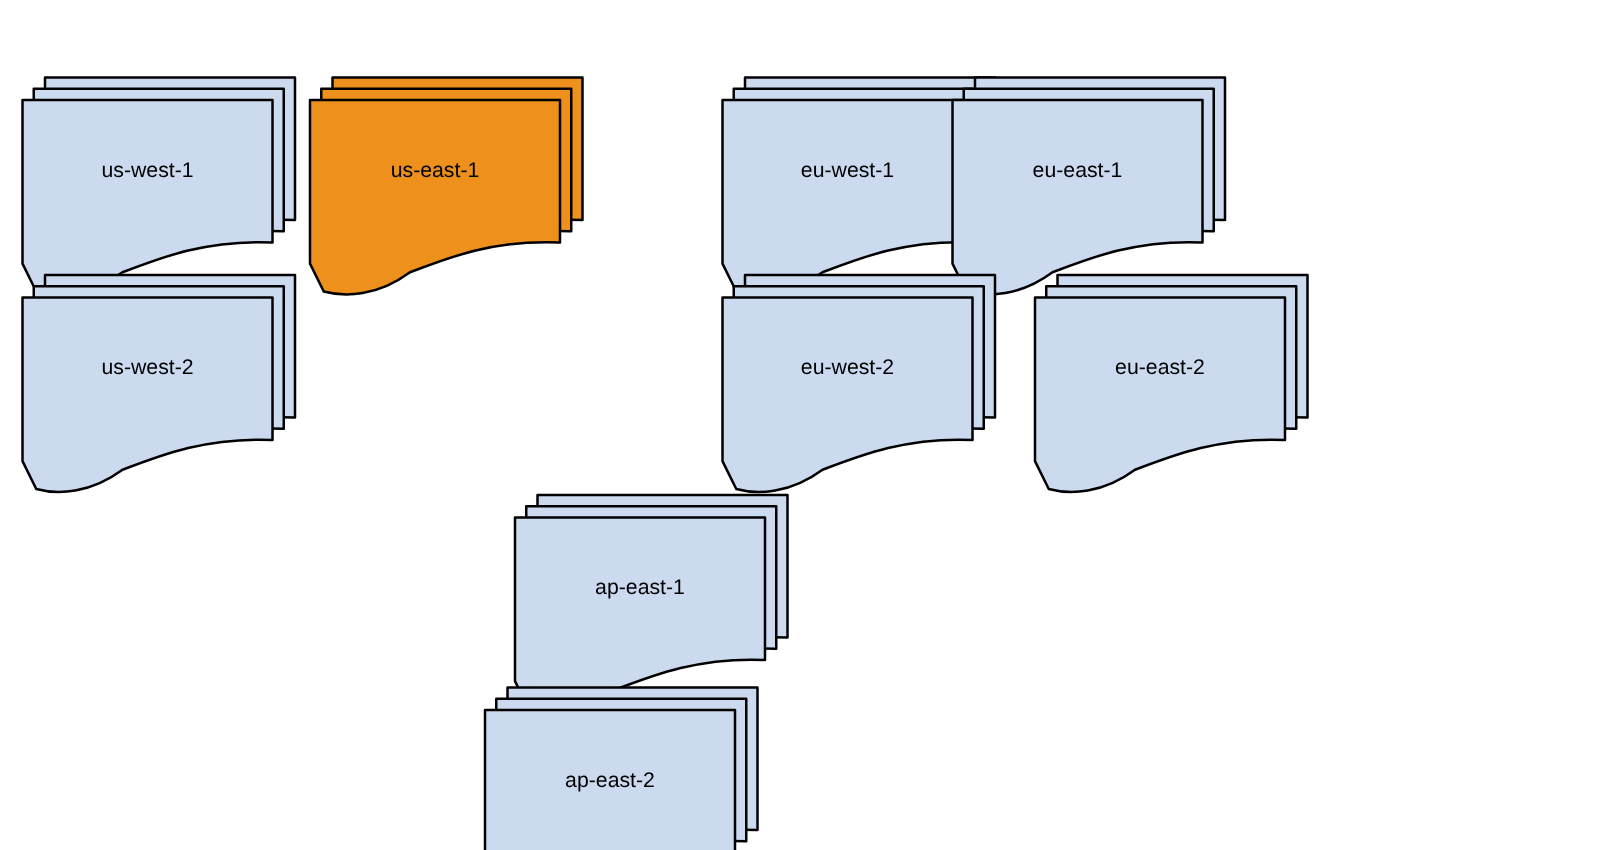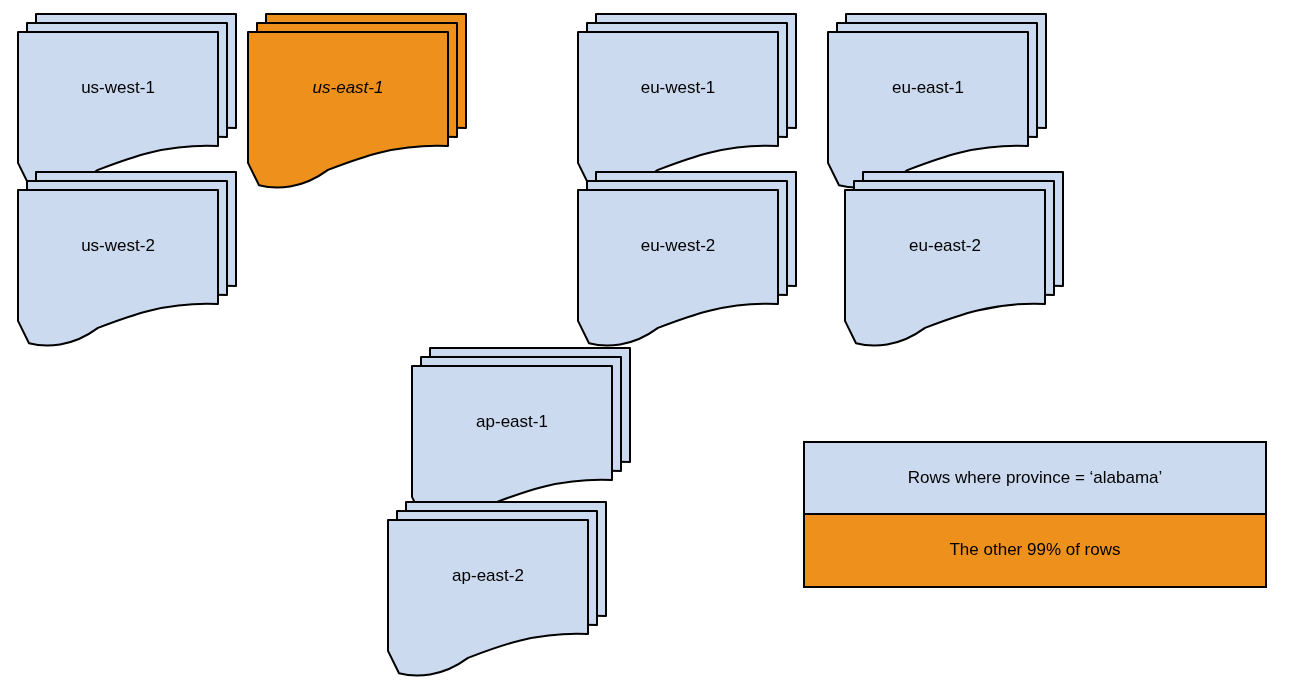--- a/index.html
+++ b/index.html
@@ -20,20 +20,21 @@
   #canvas {
     position: absolute;
     left: 0;
     top: 0;
     width: 1296px;
     height: 680px;
   }
 
   .stack {
     position: absolute;
+    margin-top: 48px;
   }
   .stack svg {
     display: block;
     overflow: visible;
   }
 
   .doc-label {
     font-family: "Liberation Sans", sans-serif;
     font-size: 17px;
     fill: #000000;
@@ -74,21 +75,21 @@
         </g>
         <g transform="translate(9,9)">
           <path d="M 0 0 L 200 0 L 200 113.96 C 148.00 111.65 112.00 125.51 80.00 137.83 C 54.00 157.08 28.00 157.85 11.00 153.23 L 0 130.90 Z" fill="#CCDAF0" stroke="#000000" stroke-width="2" stroke-linejoin="round"></path>
         </g>
         <g transform="translate(0,18)">
           <path d="M 0 0 L 200 0 L 200 113.96 C 148.00 111.65 112.00 125.51 80.00 137.83 C 54.00 157.08 28.00 157.85 11.00 153.23 L 0 130.90 Z" fill="#CCDAF0" stroke="#000000" stroke-width="2" stroke-linejoin="round"></path>
         </g>
         <text class="doc-label" x="100.0" y="75.0">us-west-1</text>
       </svg>
     </div>
-    <div class="stack" style="left: 248px; top: 14px; width: 222px; height: 186px; font-style: italic;">
+    <div class="stack" style="left: 248px; top: 14px; width: 222px; height: 186px;">
       <svg width="222" height="186" viewBox="0 0 222 186">
         <g transform="translate(18,0)">
           <path d="M 0 0 L 200 0 L 200 113.96 C 148.00 111.65 112.00 125.51 80.00 137.83 C 54.00 157.08 28.00 157.85 11.00 153.23 L 0 130.90 Z" fill="#ED901C" stroke="#000000" stroke-width="2" stroke-linejoin="round"></path>
         </g>
         <g transform="translate(9,9)">
           <path d="M 0 0 L 200 0 L 200 113.96 C 148.00 111.65 112.00 125.51 80.00 137.83 C 54.00 157.08 28.00 157.85 11.00 153.23 L 0 130.90 Z" fill="#ED901C" stroke="#000000" stroke-width="2" stroke-linejoin="round"></path>
         </g>
         <g transform="translate(0,18)">
           <path d="M 0 0 L 200 0 L 200 113.96 C 148.00 111.65 112.00 125.51 80.00 137.83 C 54.00 157.08 28.00 157.85 11.00 153.23 L 0 130.90 Z" fill="#ED901C" stroke="#000000" stroke-width="2" stroke-linejoin="round"></path>
         </g>
@@ -102,21 +103,21 @@
         </g>
         <g transform="translate(9,9)">
           <path d="M 0 0 L 200 0 L 200 113.96 C 148.00 111.65 112.00 125.51 80.00 137.83 C 54.00 157.08 28.00 157.85 11.00 153.23 L 0 130.90 Z" fill="#CCDAF0" stroke="#000000" stroke-width="2" stroke-linejoin="round"></path>
         </g>
         <g transform="translate(0,18)">
           <path d="M 0 0 L 200 0 L 200 113.96 C 148.00 111.65 112.00 125.51 80.00 137.83 C 54.00 157.08 28.00 157.85 11.00 153.23 L 0 130.90 Z" fill="#CCDAF0" stroke="#000000" stroke-width="2" stroke-linejoin="round"></path>
         </g>
         <text class="doc-label" x="100.0" y="75.0">eu-west-1</text>
       </svg>
     </div>
-    <div class="stack" style="left: 828px; top: 14px; width: 222px; height: 186px; text-align: right;">
+    <div class="stack" style="left: 762px; top: 14px; width: 222px; height: 186px; text-align: right;">
       <svg width="222" height="186" viewBox="0 0 222 186">
         <g transform="translate(18,0)">
           <path d="M 0 0 L 200 0 L 200 113.96 C 148.00 111.65 112.00 125.51 80.00 137.83 C 54.00 157.08 28.00 157.85 11.00 153.23 L 0 130.90 Z" fill="#CCDAF0" stroke="#000000" stroke-width="2" stroke-linejoin="round"></path>
         </g>
         <g transform="translate(9,9)">
           <path d="M 0 0 L 200 0 L 200 113.96 C 148.00 111.65 112.00 125.51 80.00 137.83 C 54.00 157.08 28.00 157.85 11.00 153.23 L 0 130.90 Z" fill="#CCDAF0" stroke="#000000" stroke-width="2" stroke-linejoin="round"></path>
         </g>
         <g transform="translate(0,18)">
           <path d="M 0 0 L 200 0 L 200 113.96 C 148.00 111.65 112.00 125.51 80.00 137.83 C 54.00 157.08 28.00 157.85 11.00 153.23 L 0 130.90 Z" fill="#CCDAF0" stroke="#000000" stroke-width="2" stroke-linejoin="round"></path>
         </g>
@@ -144,21 +145,21 @@
         </g>
         <g transform="translate(9,9)">
           <path d="M 0 0 L 200 0 L 200 113.96 C 148.00 111.65 112.00 125.51 80.00 137.83 C 54.00 157.08 28.00 157.85 11.00 153.23 L 0 130.90 Z" fill="#CCDAF0" stroke="#000000" stroke-width="2" stroke-linejoin="round"></path>
         </g>
         <g transform="translate(0,18)">
           <path d="M 0 0 L 200 0 L 200 113.96 C 148.00 111.65 112.00 125.51 80.00 137.83 C 54.00 157.08 28.00 157.85 11.00 153.23 L 0 130.90 Z" fill="#CCDAF0" stroke="#000000" stroke-width="2" stroke-linejoin="round"></path>
         </g>
         <text class="doc-label" x="100.0" y="75.0">eu-west-2</text>
       </svg>
     </div>
-    <div class="stack" style="left: 845px; top: 172px; width: 222px; height: 186px; text-decoration: underline;">
+    <div class="stack" style="left: 828px; top: 172px; width: 222px; height: 186px; text-decoration: underline;">
       <svg width="222" height="186" viewBox="0 0 222 186">
         <g transform="translate(18,0)">
           <path d="M 0 0 L 200 0 L 200 113.96 C 148.00 111.65 112.00 125.51 80.00 137.83 C 54.00 157.08 28.00 157.85 11.00 153.23 L 0 130.90 Z" fill="#CCDAF0" stroke="#000000" stroke-width="2" stroke-linejoin="round"></path>
         </g>
         <g transform="translate(9,9)">
           <path d="M 0 0 L 200 0 L 200 113.96 C 148.00 111.65 112.00 125.51 80.00 137.83 C 54.00 157.08 28.00 157.85 11.00 153.23 L 0 130.90 Z" fill="#CCDAF0" stroke="#000000" stroke-width="2" stroke-linejoin="round"></path>
         </g>
         <g transform="translate(0,18)">
           <path d="M 0 0 L 200 0 L 200 113.96 C 148.00 111.65 112.00 125.51 80.00 137.83 C 54.00 157.08 28.00 157.85 11.00 153.23 L 0 130.90 Z" fill="#CCDAF0" stroke="#000000" stroke-width="2" stroke-linejoin="round"></path>
         </g>
@@ -186,21 +187,13 @@
         </g>
         <g transform="translate(9,9)">
           <path d="M 0 0 L 200 0 L 200 113.96 C 148.00 111.65 112.00 125.51 80.00 137.83 C 54.00 157.08 28.00 157.85 11.00 153.23 L 0 130.90 Z" fill="#CCDAF0" stroke="#000000" stroke-width="2" stroke-linejoin="round"></path>
         </g>
         <g transform="translate(0,18)">
           <path d="M 0 0 L 200 0 L 200 113.96 C 148.00 111.65 112.00 125.51 80.00 137.83 C 54.00 157.08 28.00 157.85 11.00 153.23 L 0 130.90 Z" fill="#CCDAF0" stroke="#000000" stroke-width="2" stroke-linejoin="round"></path>
         </g>
         <text class="doc-label" x="100.0" y="75.0">ap-east-2</text>
       </svg>
     </div>
-    <div class="legend" style="left: 803px; top: 441px; width: 464px; height: 147px;">
-      <div class="legend-row legend-row-top" style="background: rgb(204, 218, 240);">
-        <span>Rows where province = ‘alabama’</span>
-      </div>
-      <div class="legend-row" style="background: rgb(237, 144, 28);">
-        <span>The other 99% of rows</span>
-      </div>
-    </div>
   </div>
 
 </body></html>

